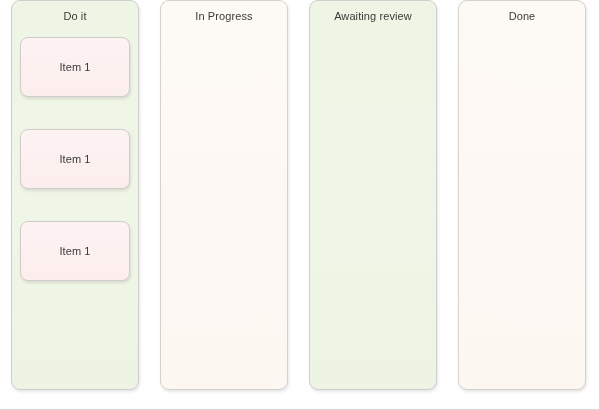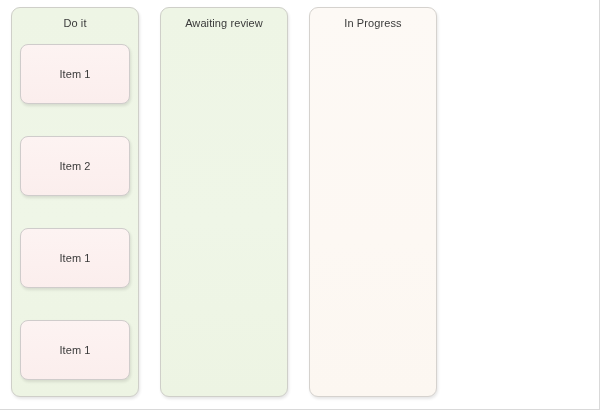--- a/index.html
+++ b/index.html
@@ -27,21 +27,21 @@
   
   .board {
     position: absolute;
     left: 0;
     top: 0;
     width: 600px;
     height: 410px;
     display: flex;
     flex-direction: row;
     align-items: flex-start;
-    padding: 7px 12px 13px 11px;
+    padding: 0 12px 13px 11px;
     box-sizing: border-box;
     gap: 21px;
   }
 
   
   .column {
     position: relative;
     width: 128px;
     height: 390px;
     box-sizing: border-box;
@@ -123,34 +123,36 @@
 
 <div id="board-root">
   <div class="board">
       <div class="column green">
         <div class="column-title">Do it</div>
         <div class="card-stack">
           <div class="card">
             <span class="card-label">Item 1</span>
           </div>
           <div class="card">
-            <span class="card-label">Item 2</span>
-          </div>
-          <div class="card">
             <span class="card-label">Item 1</span>
           </div>
           <div class="card">
             <span class="card-label">Item 1</span>
           </div>
         </div>
       </div>
+      <div class="column cream">
+        <div class="column-title">In Progress</div>
+        <div class="card-stack"></div>
+        <div class="column-body-empty"></div>
+      </div>
       <div class="column green">
         <div class="column-title">Awaiting review</div>
         <div class="card-stack"></div>
         <div class="column-body-empty"></div>
       </div>
       <div class="column cream">
-        <div class="column-title">In Progress</div>
+        <div class="column-title">Done</div>
         <div class="card-stack"></div>
         <div class="column-body-empty"></div>
       </div>
     </div>
 </div>
 
 </body></html>

